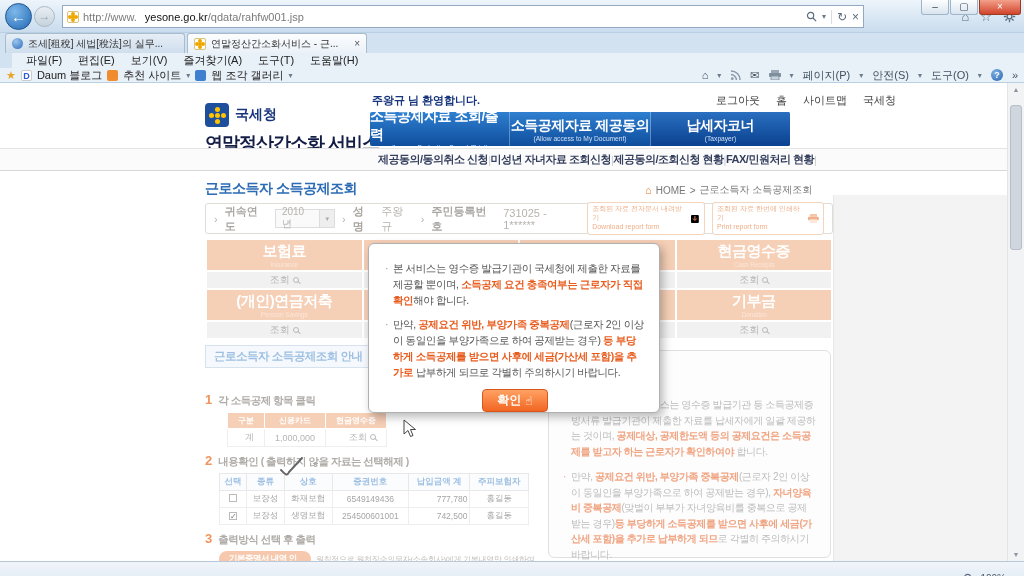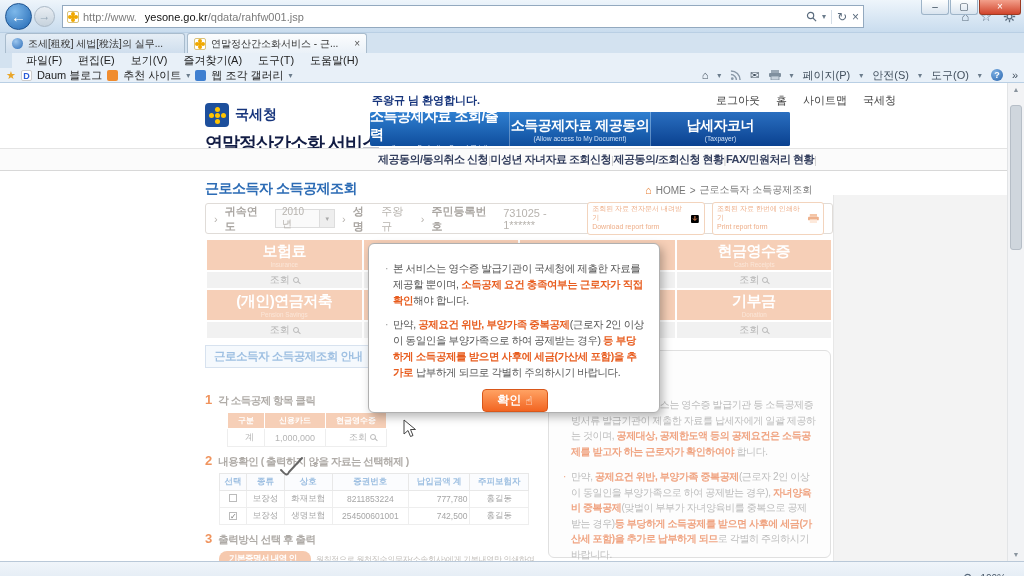--- a/index.html
+++ b/index.html
@@ -433,21 +433,21 @@
         <th>종류</th>
         <th>상호</th>
         <th>증권번호</th>
         <th>납입금액 계</th>
         <th>주피보험자</th>
       </tr>
       <tr>
         <td><span class="cb"></span></td>
         <td>보장성</td>
         <td>화재보험</td>
-        <td>8211853224</td>
+        <td>6549149436</td>
         <td style="text-align:right">777,780</td>
         <td>홍길동</td>
       </tr>
       <tr>
         <td><span class="cb">✓</span></td>
         <td>보장성</td>
         <td>생명보험</td>
         <td>254500601001</td>
         <td style="text-align:right">742,500</td>
         <td>홍길동</td>

